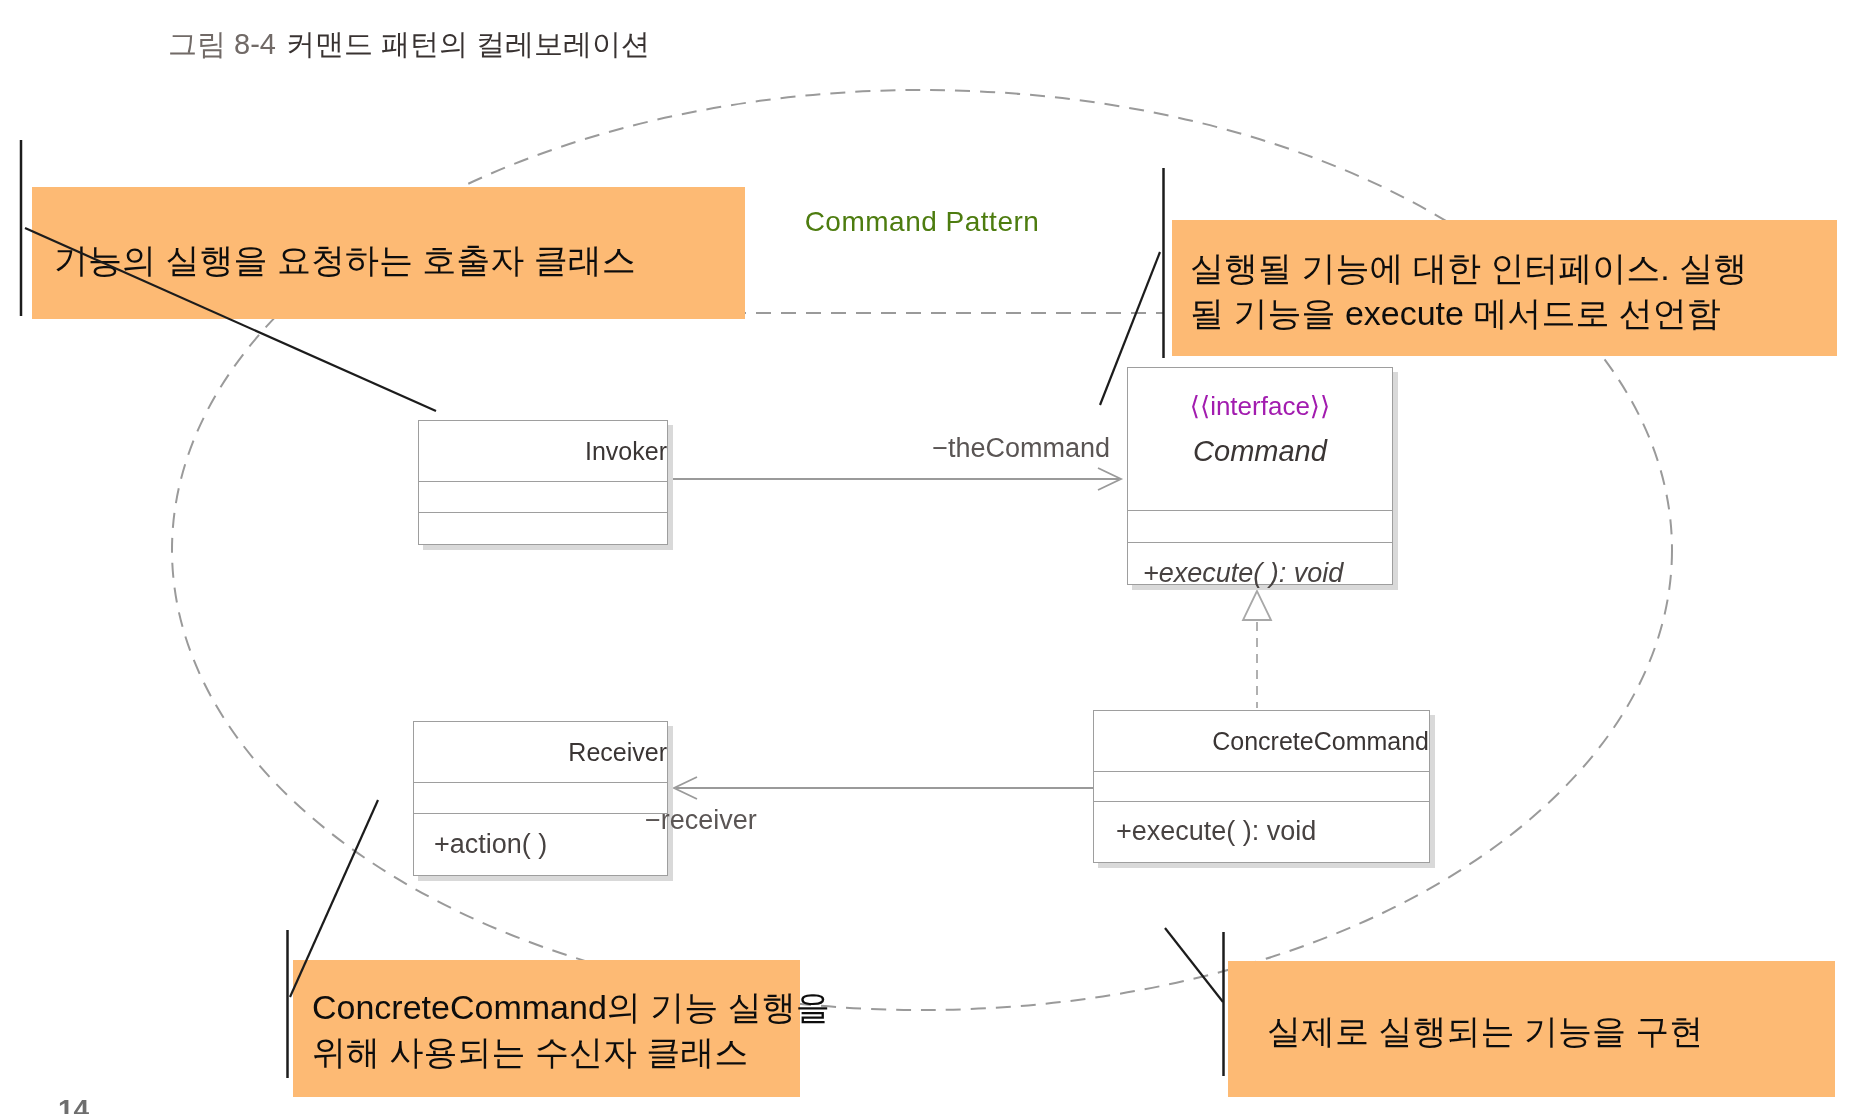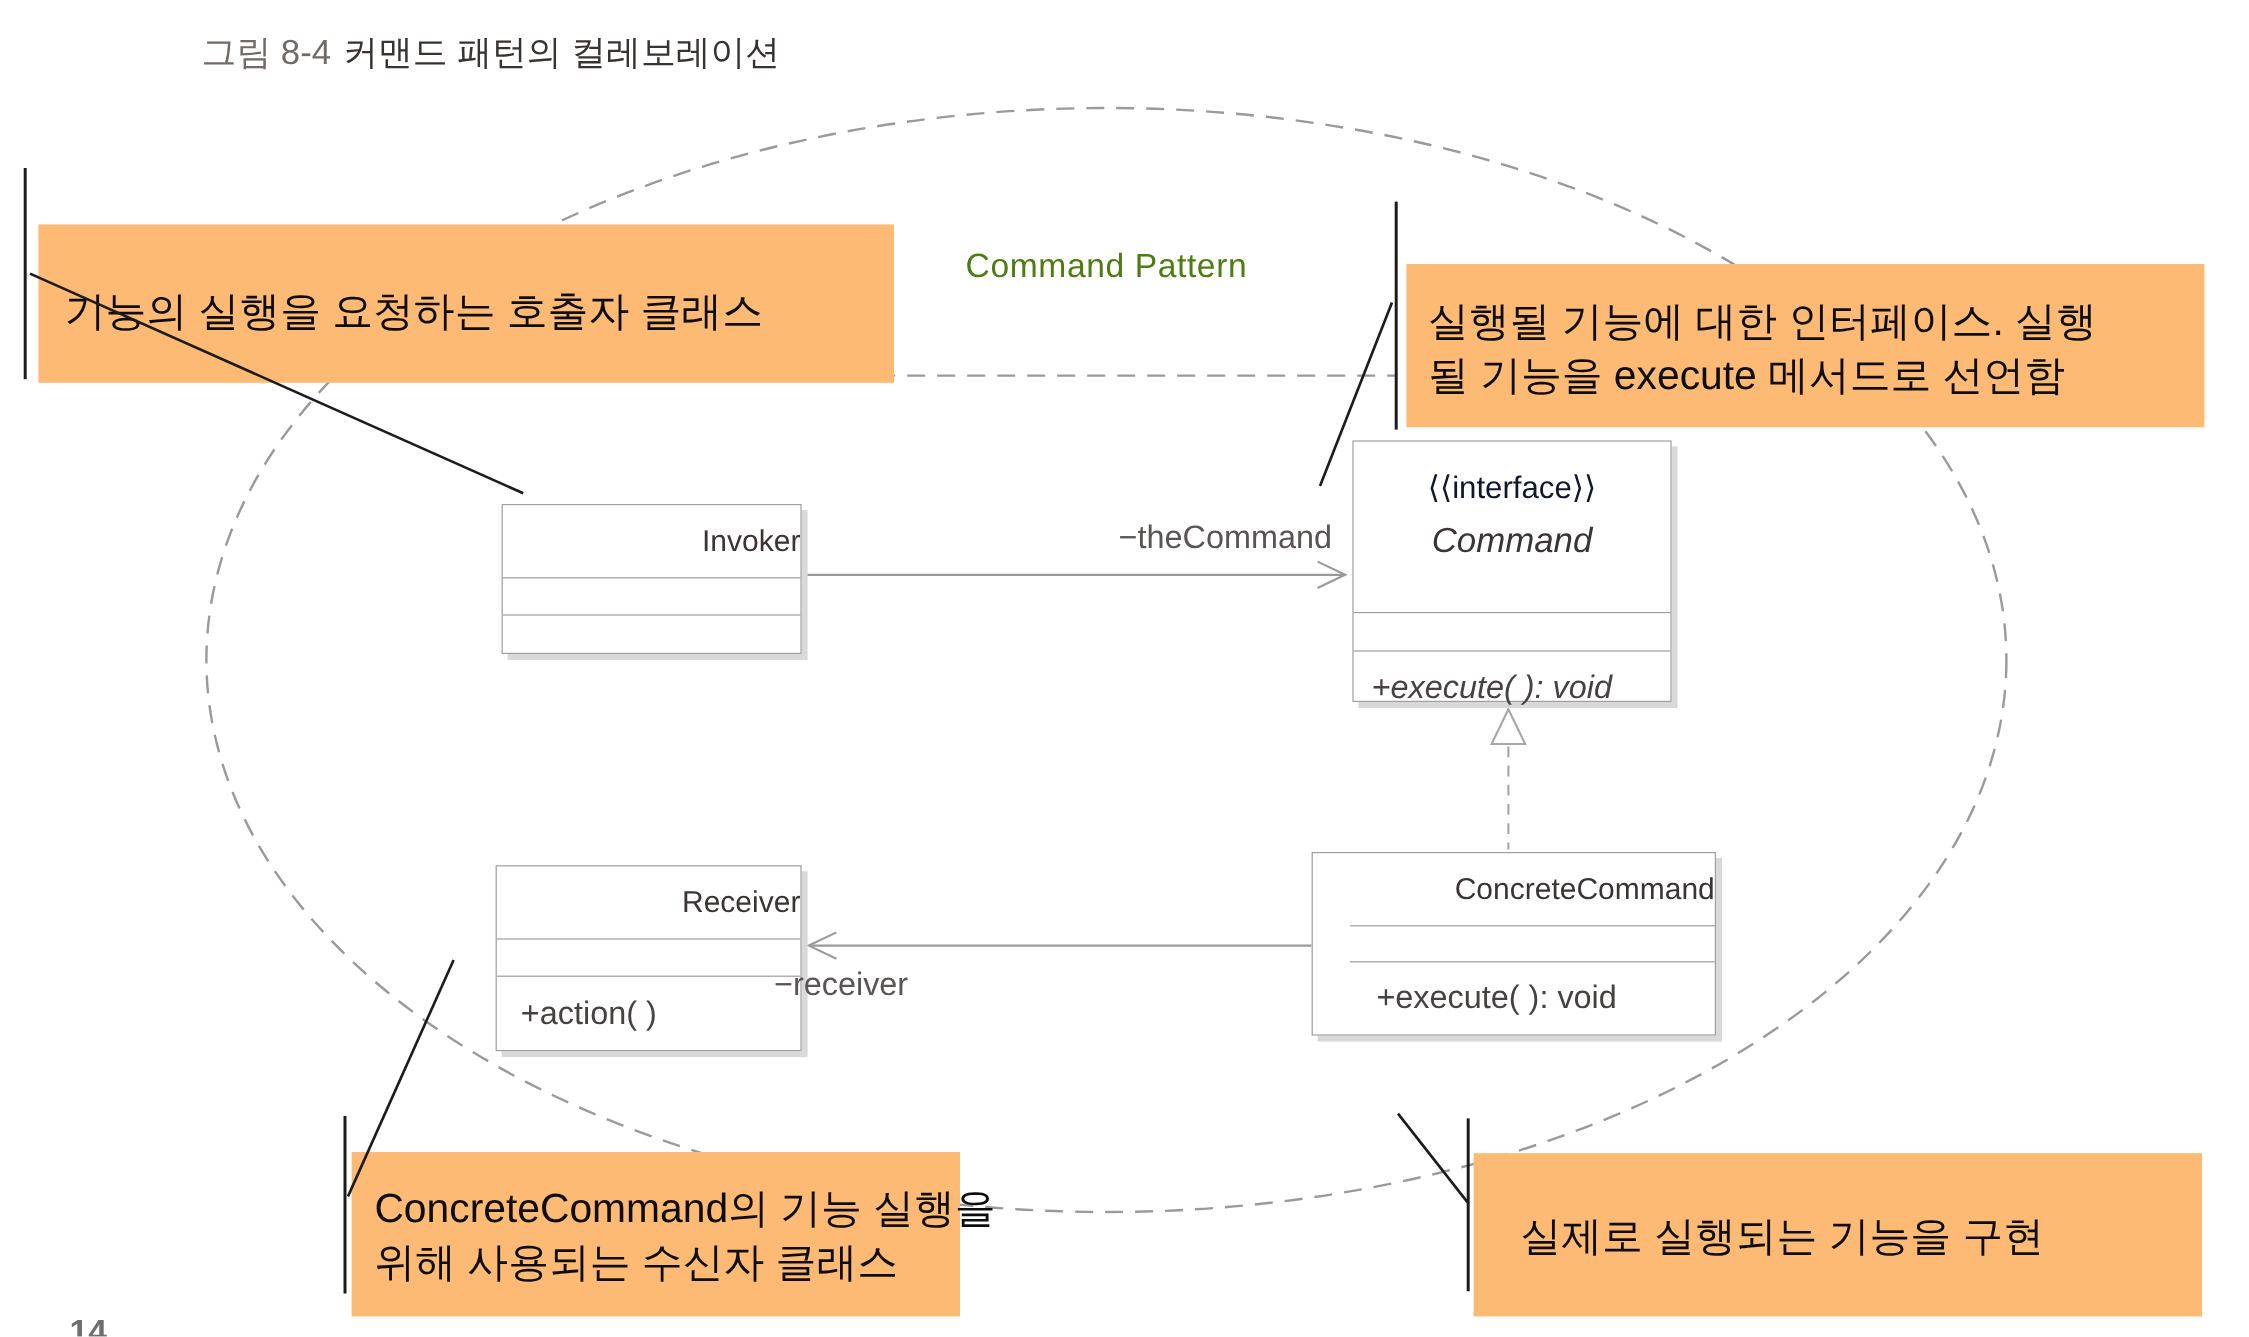--- a/index.html
+++ b/index.html
@@ -29,31 +29,31 @@
   .uml-title{text-align:right;font-size:25px;color:#3a3534;white-space:nowrap;}
   .uml-sec{border-top:1.5px solid #9e9e9e;box-sizing:border-box;white-space:nowrap;}
   .uml-op{font-size:27px;color:#474241;}
 
   .box-invoker{left:418px;top:420px;width:250px;height:125px;}
   .box-invoker .uml-title{line-height:60px;height:60px;}
   .box-invoker .s2{height:31px;} .box-invoker .s3{height:31px;}
 
   .box-command{left:1127px;top:367px;width:266px;height:218px;}
   .box-command .titleblock{height:121px;}
-  .stereotype{font-size:26px;line-height:34px;color:#0f172a;text-align:center;margin-top:21px;white-space:nowrap;}
+  .stereotype{font-size:26px;line-height:34px;color:#a21caf;text-align:center;margin-top:21px;white-space:nowrap;}
   .cmd-name{font-size:29px;line-height:40px;font-style:italic;text-align:center;margin-top:8px;white-space:nowrap;}
   .box-command .s2{height:32px;}
   .box-command .s3{height:62px;line-height:61px;padding-left:15px;font-style:italic;}
 
   .box-receiver{left:413px;top:710px;width:255px;height:155px;margin-top:11px;}
   .box-receiver .uml-title{line-height:60px;height:60px;}
   .box-receiver .s2{height:31px;}
   .box-receiver .s3{height:61px;line-height:60px;padding-left:20px;}
 
-  .box-concrete{left:1093px;top:710px;width:337px;height:153px;padding-left:31px;}
+  .box-concrete{left:1093px;top:710px;width:337px;height:153px;}
   .box-concrete .uml-title{line-height:60px;height:60px;}
   .box-concrete .s2{height:30px;}
   .box-concrete .s3{height:60px;line-height:59px;padding-left:22px;}
 
   .assoc-label{position:absolute;font-size:27px;line-height:34px;color:#5a5554;white-space:nowrap;z-index:2;}
   .lbl-thecommand{left:870px;top:431px;width:240px;text-align:right;}
   .lbl-receiver{left:645px;top:803px;}
 
   .page-frag{position:absolute;left:58px;top:1095px;width:48px;height:19px;overflow:hidden;z-index:2;}
   .page-frag span{font-size:28px;line-height:30px;color:#6e6e6e;font-weight:bold;}

